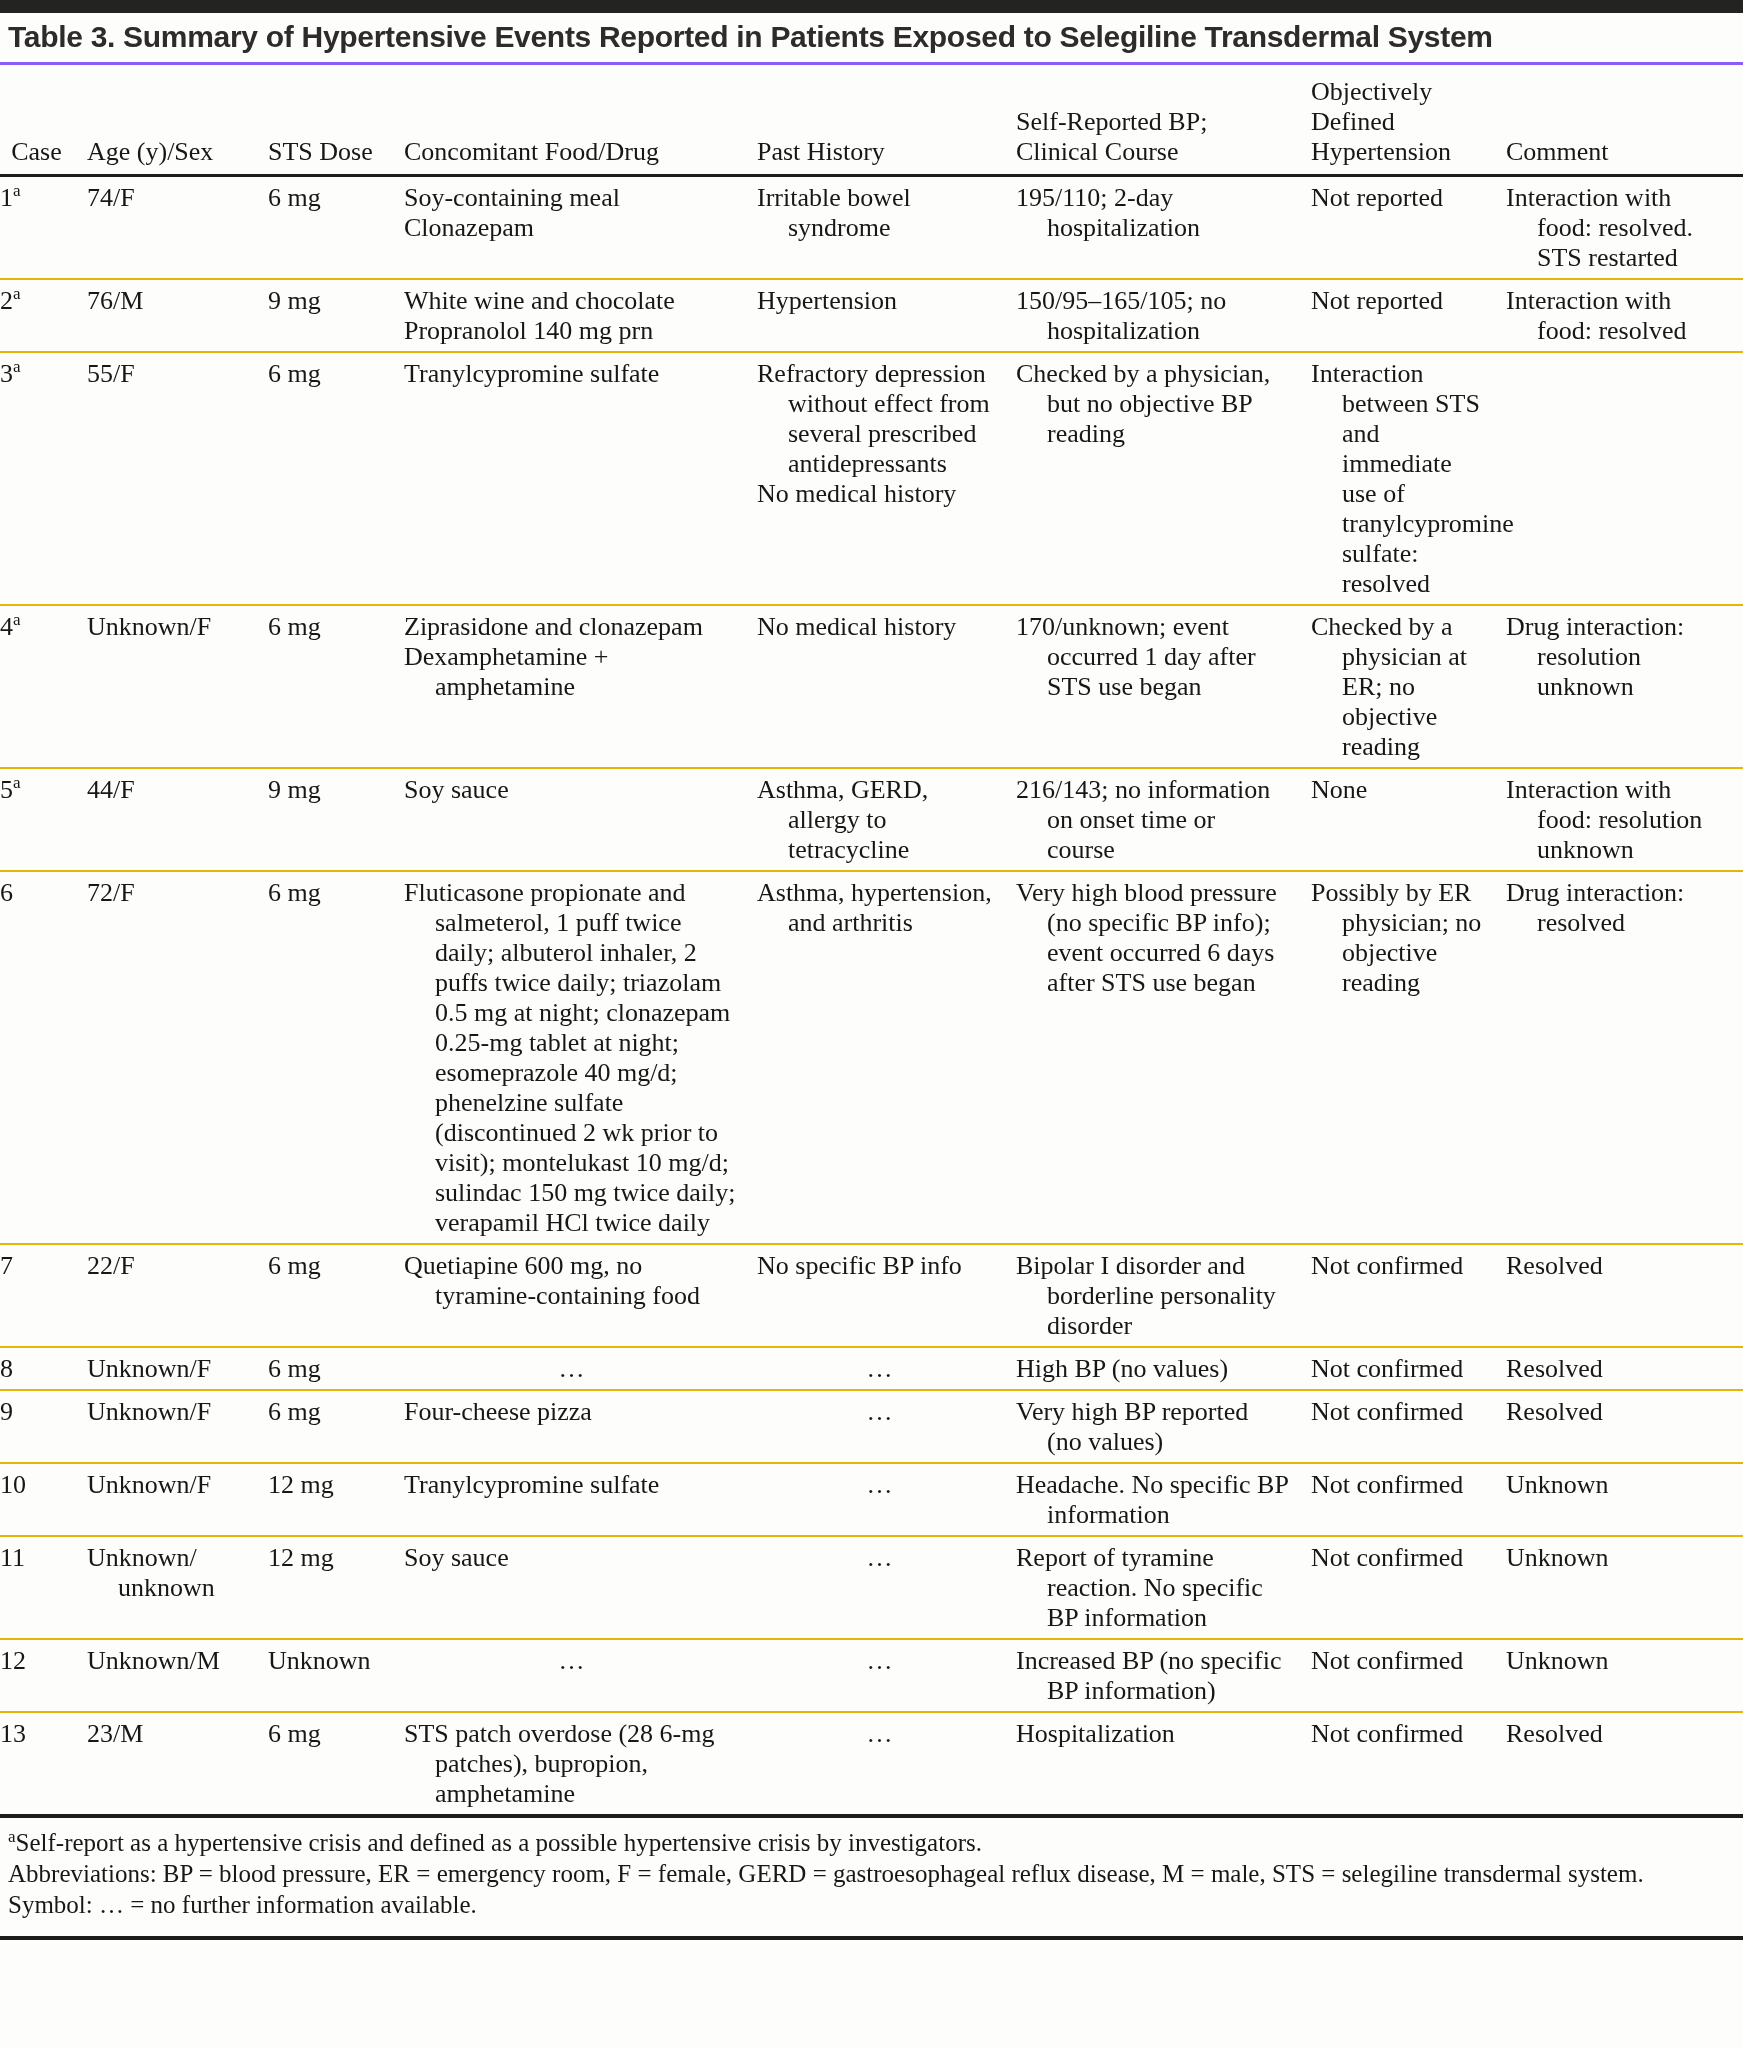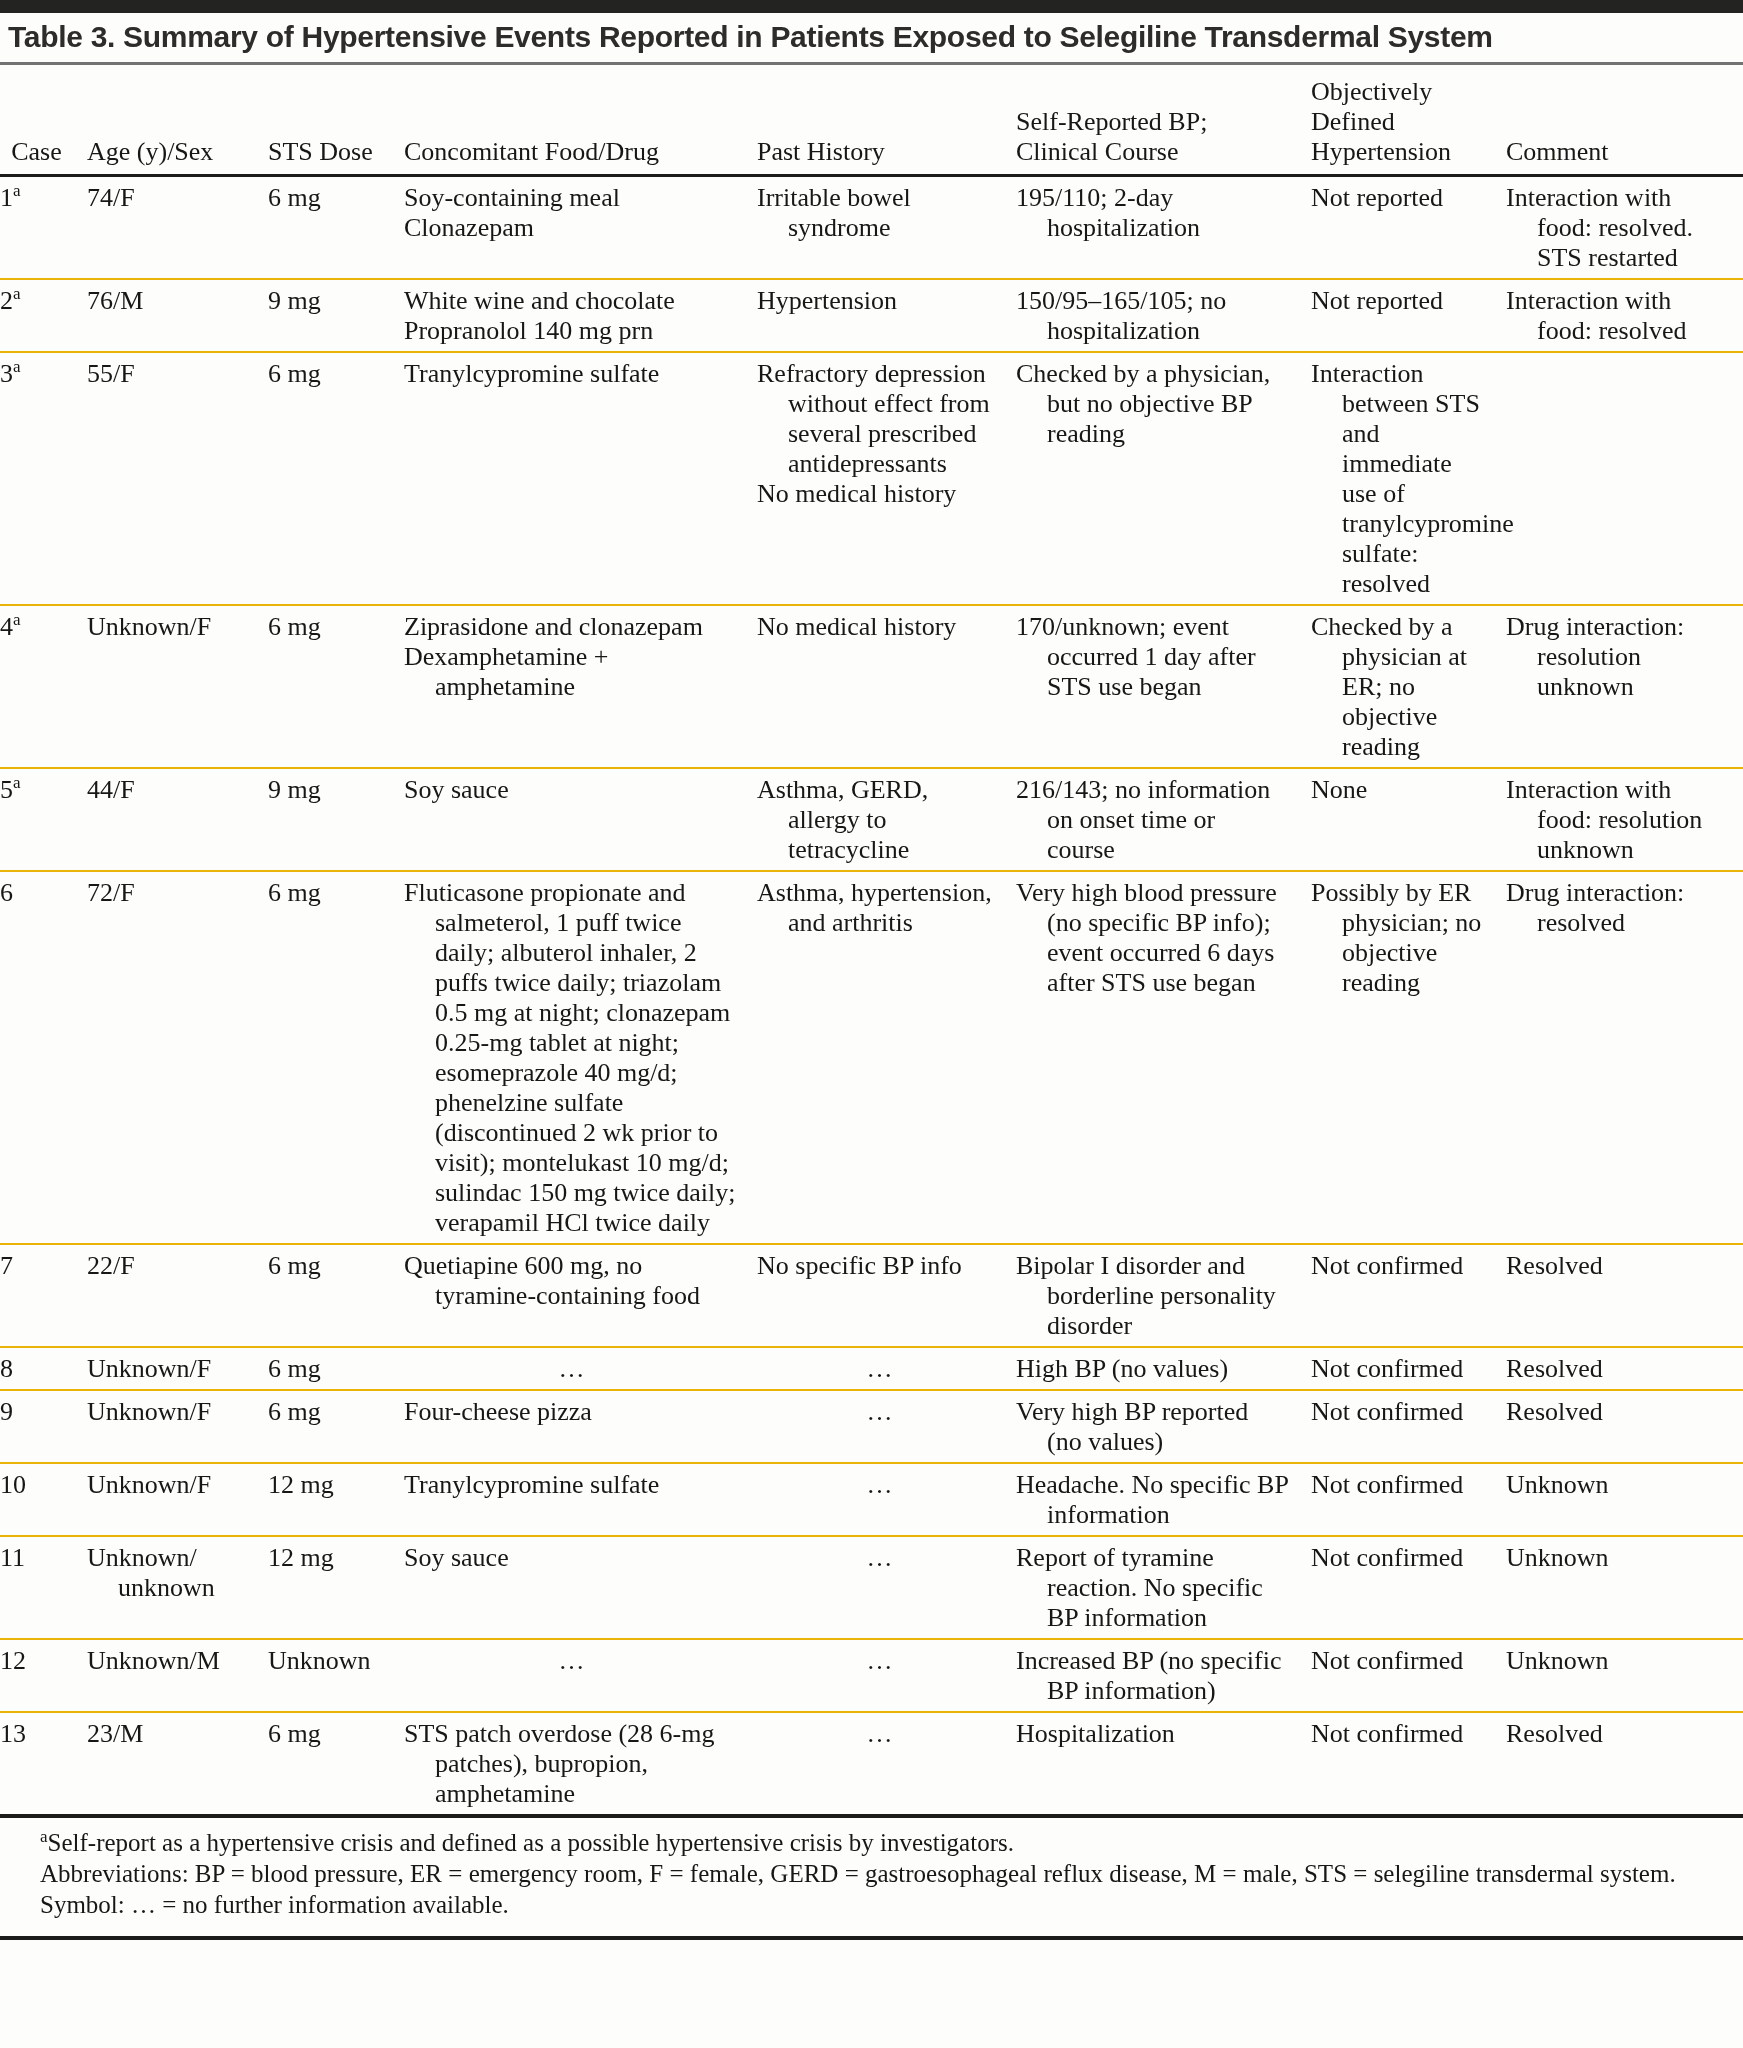--- a/index.html
+++ b/index.html
@@ -18,21 +18,21 @@
   }
   .top-bar { height:13px; background:#232321; }
   .title {
     font-family:"Liberation Sans", sans-serif;
     font-weight:bold;
     font-size:30px;
     line-height:34px;
     color:#2d2c2a;
     letter-spacing:-0.3px;
     padding:7px 10px 8px 8px;
-    border-bottom:3px solid #737373;
+    border-bottom:3px solid #8b5cf6;
   }
   .grid {
     display:grid;
     grid-template-columns:87px 181px 136px 353px 259px 295px 195px 226px;
     padding-left:8px;
   }
   .thead {
     align-items:end;
     border-bottom:3px solid #1c1c1a;
     padding:12px 0 7px 0;
@@ -73,21 +73,20 @@
   .footnotes {
     border-top:4px solid #1c1c1a;
     border-bottom:4px solid #1c1c1a;
     padding:9px 12px 16px 8px;
     font-size:25px;
     line-height:31px;
   }
   .footnote {
     padding-left:26px;
     text-indent:-26px;
-    margin-left:32px;
   }
 </style>
 </head>
 <body>
 
 <div class="page">
   <div class="top-bar"></div>
   <h1 class="title">Table 3. Summary of Hypertensive Events Reported in Patients Exposed to Selegiline Transdermal System</h1>
   <div class="grid thead" id="thead">
       <div class="hcell col-case">

